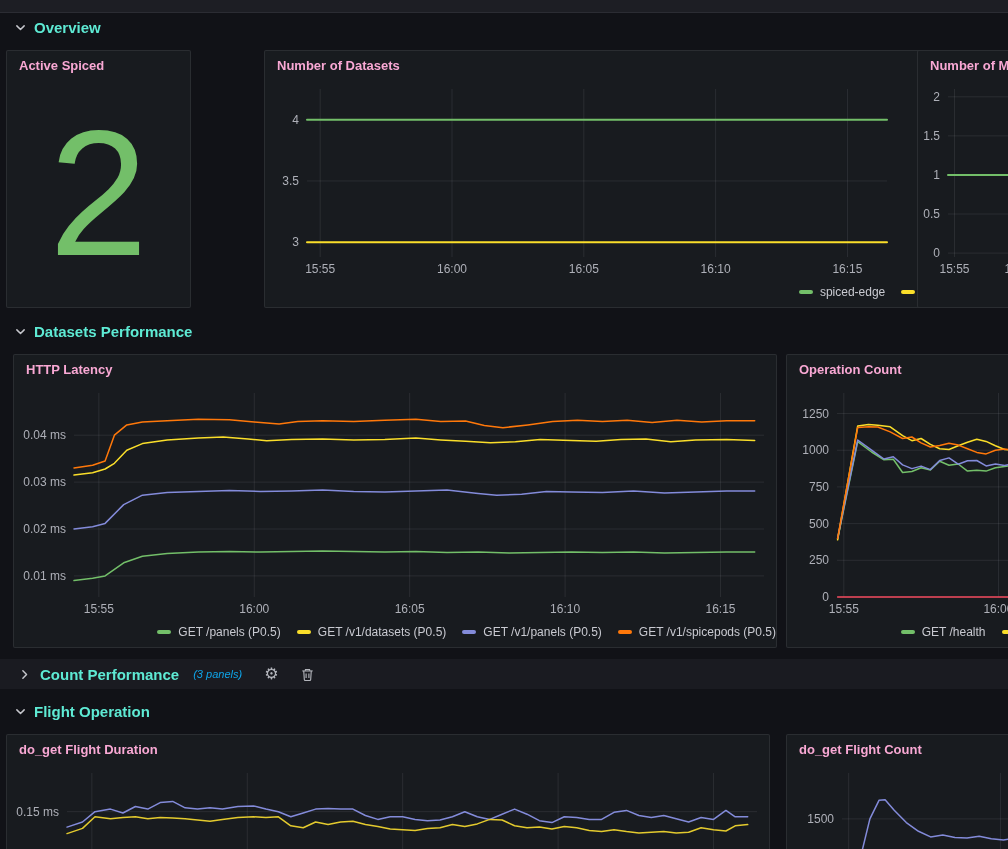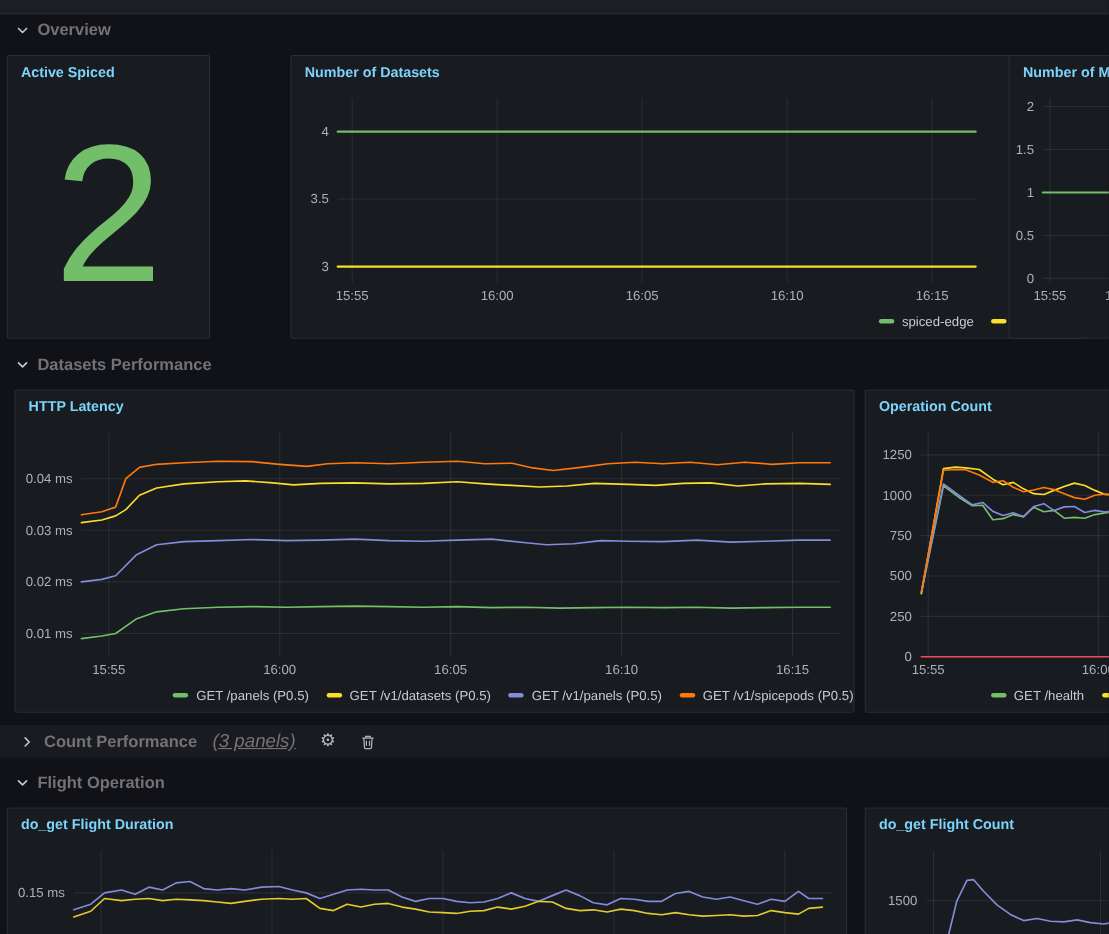--- a/index.html
+++ b/index.html
@@ -12,38 +12,38 @@
     color:#ccccdc;
   }
   .top-edge-bar {
     position:absolute; left:0; top:0; width:1008px; height:13px;
     background:#1d1e24; border-bottom:1px solid #2b2c33;
   }
   .section-header {
     position:absolute; display:flex; align-items:center; gap:7px;
     height:24px; cursor:pointer;
   }
-  .section-label { font-size:15px; font-weight:700; color:#737373; white-space:nowrap; }
-  .section-count { font-size:17px; font-style:italic; color:#737373; margin-left:14px;text-decoration:underline; }
+  .section-label { font-size:15px; font-weight:700; color:#5eead4; white-space:nowrap; }
+  .section-count { font-size:11px; font-style:italic; color:#0ea5e9; margin-left:14px; }
   .row-bar {
     position:absolute; left:0; top:659px; width:1008px; height:30px;
     background:#1a1b21; display:flex; align-items:center; gap:0; padding-left:18px;
     cursor:pointer;
   }
   .row-bar .section-label { margin-left:9px; }
   .icon-btn { margin-left:22px; display:flex; align-items:center; color:#b3b5bc; }
   .gear-glyph { font-size:16px; line-height:1; color:#b3b5bc; }
   .panel {
     position:absolute; background:#181b1f;
     border:1px solid rgba(204,204,220,0.10); border-radius:2px;
     overflow:hidden;
   }
   .panel-title {
     height:30px; padding:7px 12px 0; font-size:13px; font-weight:700;
-    color:#7dd3fc; white-space:nowrap; overflow:hidden;
+    color:#f9a8d4; white-space:nowrap; overflow:hidden;
   }
   .chart { position:absolute; left:0; right:0; top:30px; bottom:28px; }
   .chart.no-legend { bottom:0; }
   .chart svg { display:block; }
   .chart svg text { font-family:"Liberation Sans","DejaVu Sans",sans-serif; font-size:12px; fill:#aeb0b8; }
   .legend {
     position:absolute; left:12px; right:0; bottom:5px; height:20px;
     display:flex; align-items:center; gap:16px;
     white-space:nowrap; overflow:hidden;justify-content:flex-end;
   }

